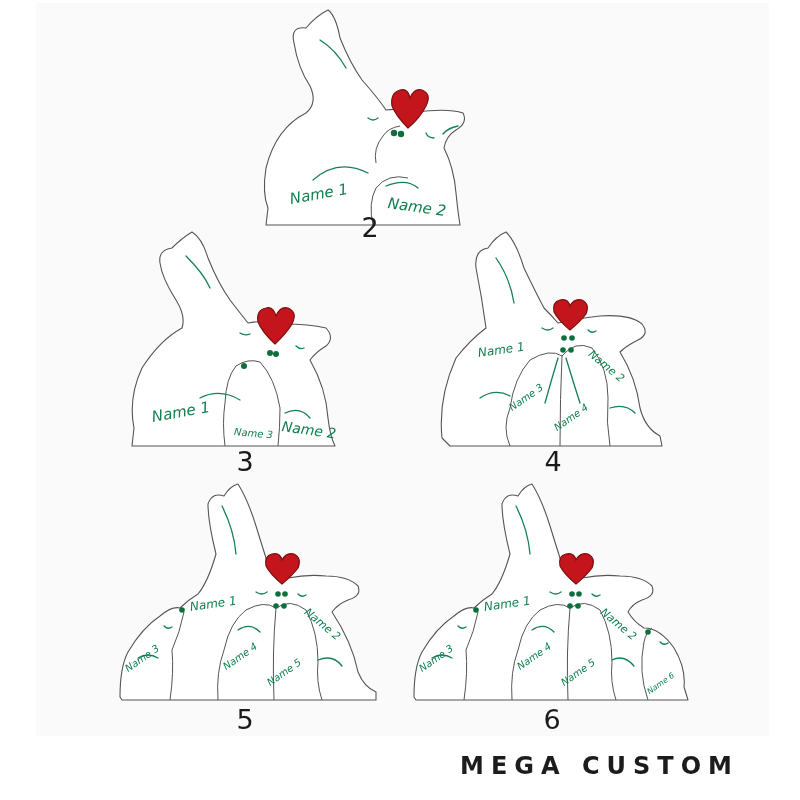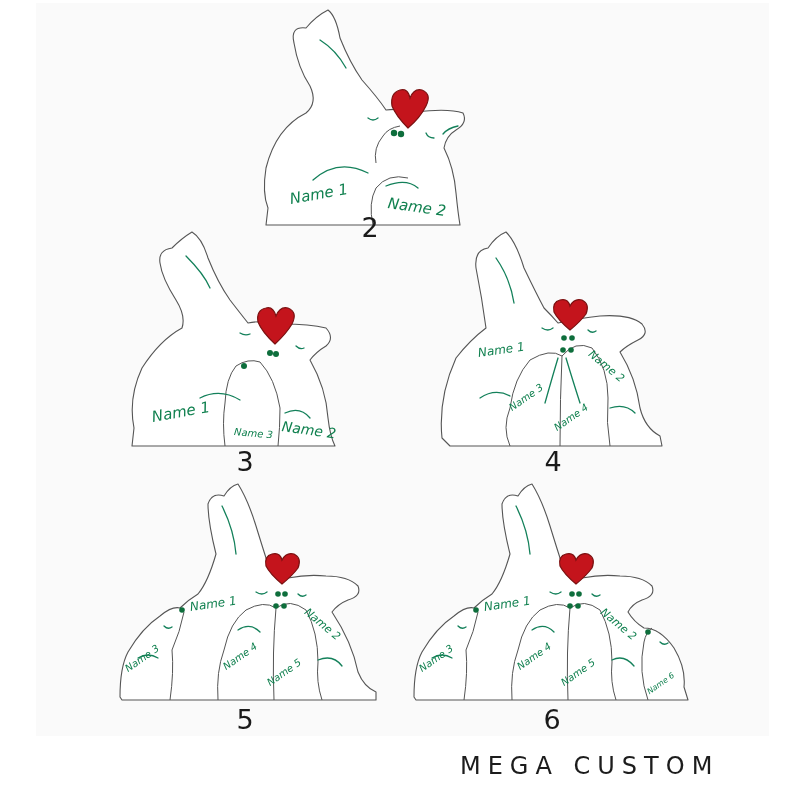--- a/index.html
+++ b/index.html
@@ -11,21 +11,21 @@
   .outline { fill:#ffffff; stroke:#555; stroke-width:1.1; stroke-linejoin:round; }
   .inner  { fill:none; stroke:#555; stroke-width:1; }
   .detail { fill:none; stroke:#13805a; stroke-width:1.3; stroke-linecap:round; }
   .heart  { fill:#c4141c; stroke:#7a1010; stroke-width:1.2; }
   .dot    { fill:#0e6e3c; }
   .name { position:absolute; color:#10804f; font-family:"DejaVu Sans", sans-serif; white-space:nowrap;
           transform-origin:left center; font-style:italic; }
   .count { position:absolute; font-family:"DejaVu Sans", sans-serif; font-size:27px; color:#1a1a1a;
            transform:translateX(-50%); }
   .brand { position:absolute; left:460px; top:752px; font-family:"DejaVu Sans", sans-serif;
-           font-size:24px; letter-spacing:7px; color:#1c1c1c; font-weight:400; }
+           font-size:24px; letter-spacing:7px; color:#1c1c1c; font-weight:700; }
 </style>
 </head>
 <body>
 
 <div class="panel"></div>
 
 <div class="design" style="left:258px;top:8px;width:210px;height:220px;">
   <svg width="210" height="220">
     <path class="outline" d="M8,217 L10,200 Q4,185 8,160 Q18,120 48,105 Q60,95 52,78 Q40,60 36,35 Q32,18 48,20 Q58,8 70,2 Q78,8 82,30 Q92,55 104,72 Q120,90 128,102 Q140,100 158,104 Q190,100 205,105 Q210,115 198,122 Q188,128 186,140 Q196,160 198,185 Q200,205 202,217 Z"></path>
     <path class="inner" d="M115,217 Q110,195 118,180 Q130,165 150,170"></path>

